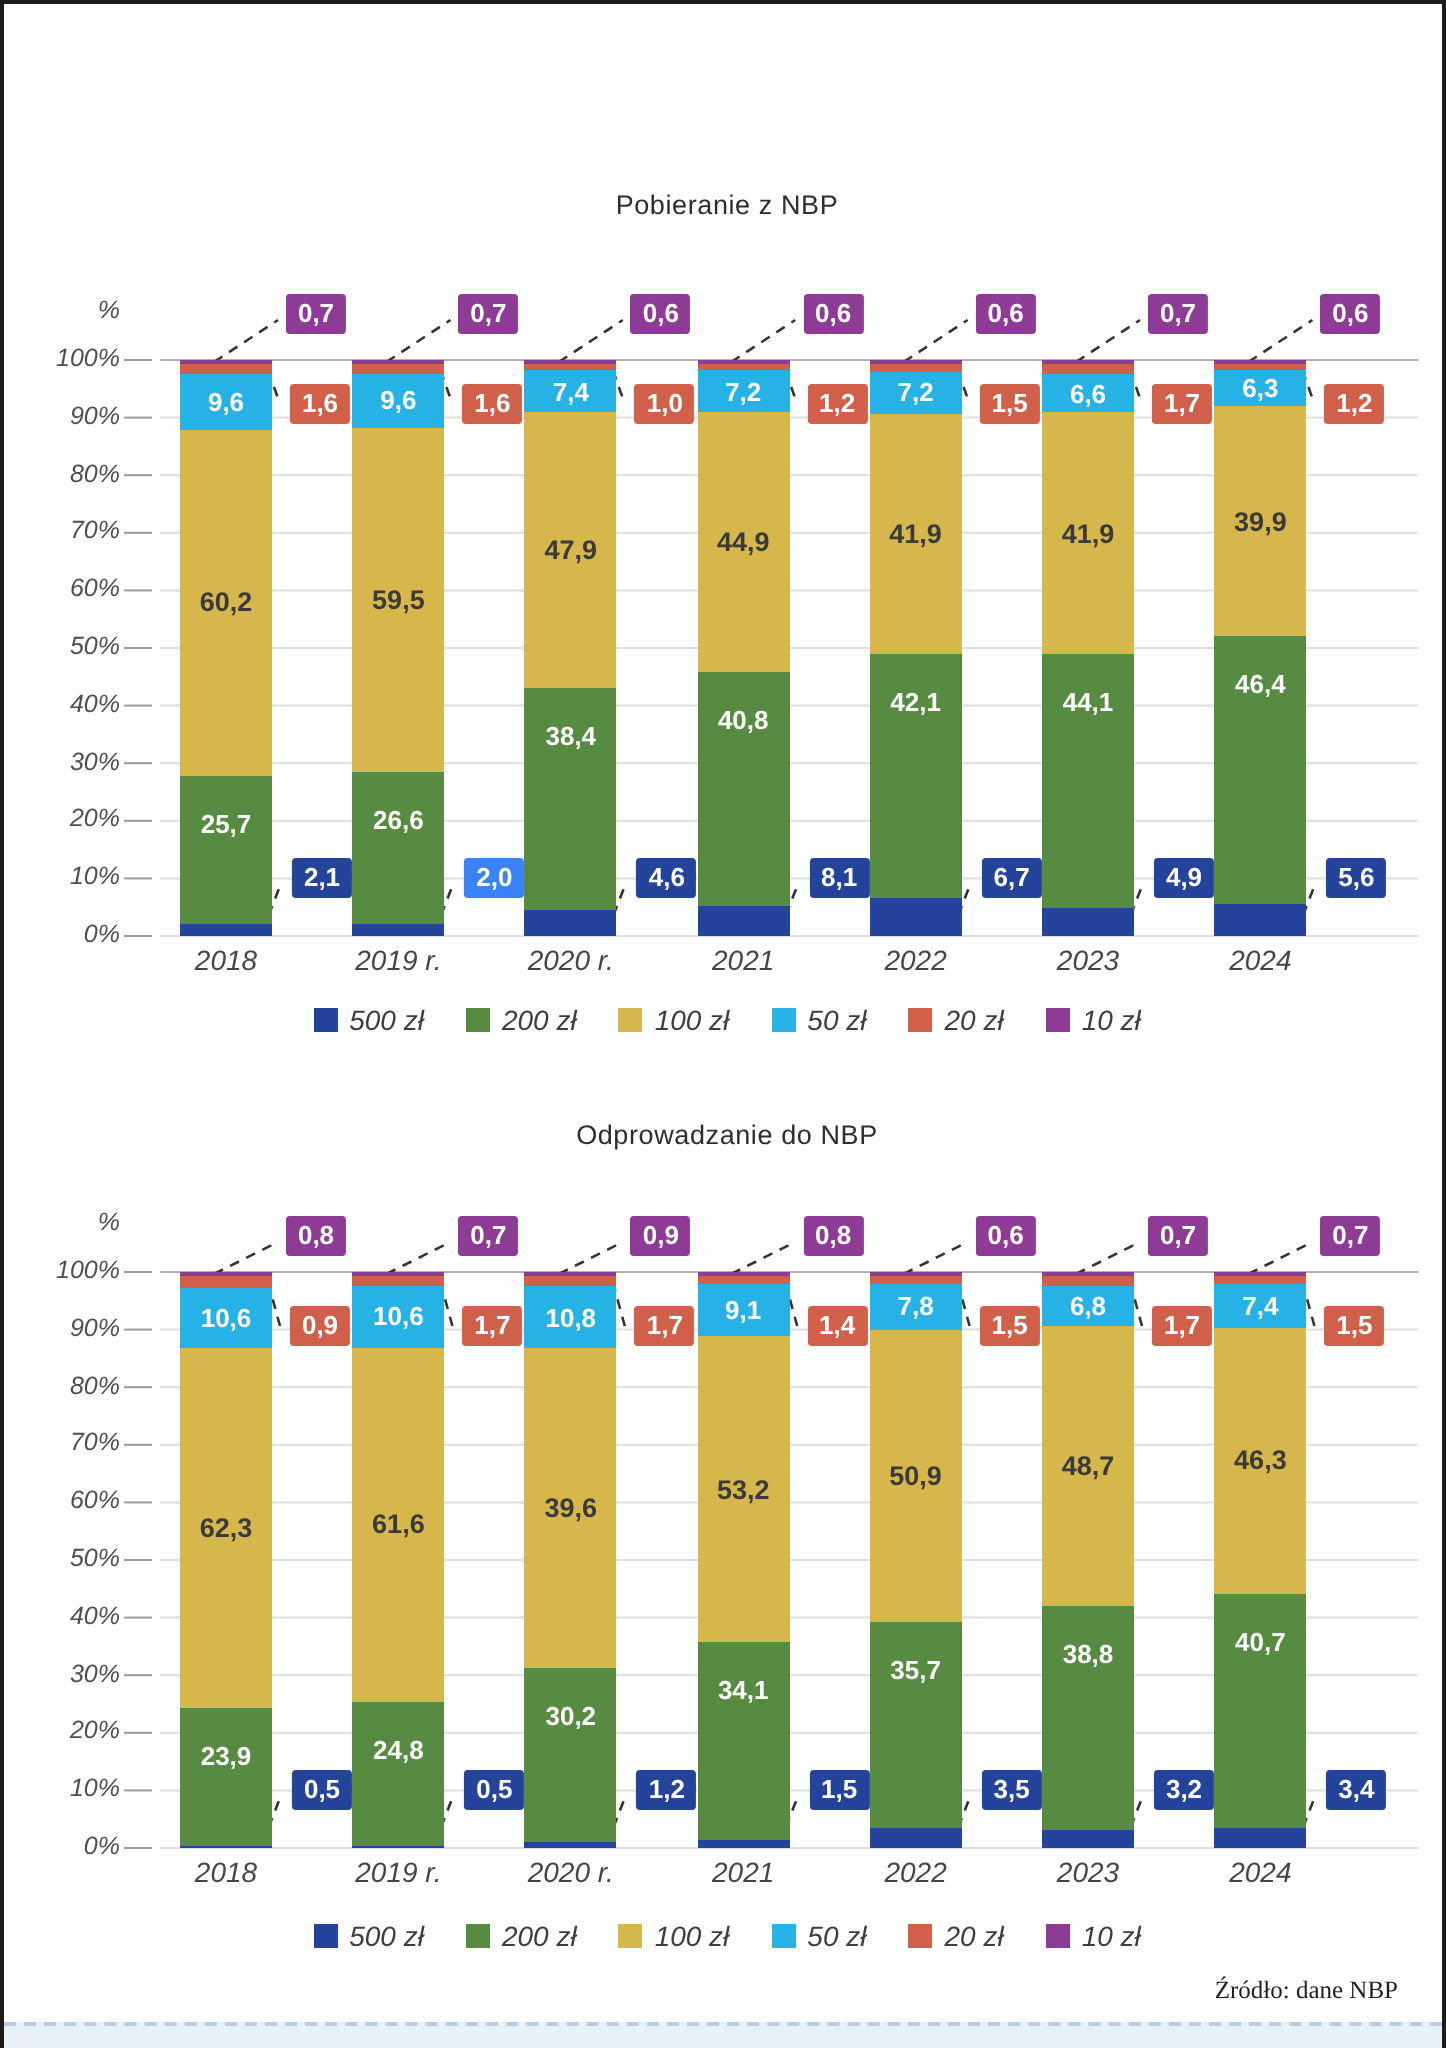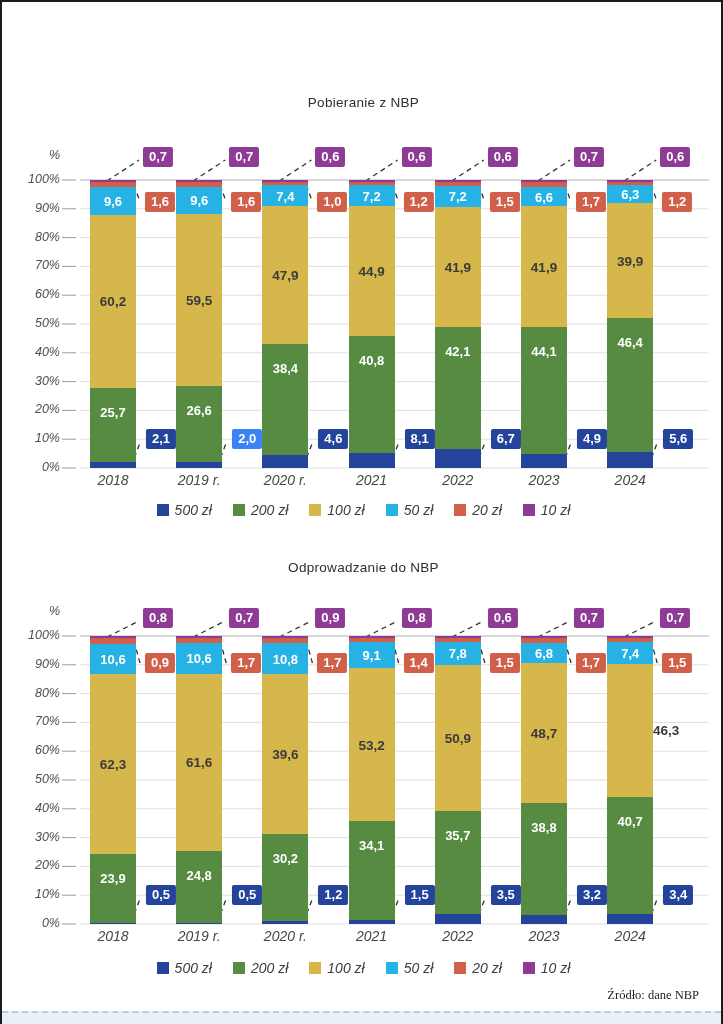--- a/index.html
+++ b/index.html
@@ -402,21 +402,21 @@
     <div class="bar-seg" style="left: 519px; top: 636.304px; width: 46px; height: 4.896px; background: rgb(208, 96, 73);"></div>
     <div class="bar-seg" style="left: 519px; top: 634.288px; width: 46px; height: 2.016px; background: rgb(142, 59, 149);"></div>
     <div class="callout" style="left: 587px; top: 616px; background: rgb(142, 59, 149);">0,7</div>
     <div class="callout" style="left: 589px; top: 661px; background: rgb(208, 96, 73);">1,7</div>
     <div class="callout" style="left: 590px; top: 893px; background: rgb(36, 67, 154);">3,2</div>
     <div class="xlab" style="left: 542px; top: 926px;">2023</div>
     <div class="bar-seg" style="left: 605.2px; top: 912.208px; width: 46px; height: 9.792px; background: rgb(36, 67, 154);"></div>
     <div class="bar-seg" style="left: 605.2px; top: 794.992px; width: 46px; height: 117.216px; background: rgb(86, 139, 65);"></div>
     <div class="inbar light" style="left: 628.2px; top: 818.992px;">40,7</div>
     <div class="bar-seg" style="left: 605.2px; top: 661.648px; width: 46px; height: 133.344px; background: rgb(213, 183, 75);"></div>
-    <div class="inbar dark" style="left: 628.2px; top: 728.32px; margin-left: 36px;">46,3</div>
+    <div class="inbar dark" style="left: 628.2px; top: 728.32px;">46,3</div>
     <div class="bar-seg" style="left: 605.2px; top: 640.336px; width: 46px; height: 21.312px; background: rgb(39, 178, 229);"></div>
     <div class="inbar light" style="left: 628.2px; top: 650.992px;">7,4</div>
     <div class="bar-seg" style="left: 605.2px; top: 636.016px; width: 46px; height: 4.32px; background: rgb(208, 96, 73);"></div>
     <div class="bar-seg" style="left: 605.2px; top: 634px; width: 46px; height: 2.016px; background: rgb(142, 59, 149);"></div>
     <div class="callout" style="left: 673.2px; top: 616px; background: rgb(142, 59, 149);">0,7</div>
     <div class="callout" style="left: 675.2px; top: 661px; background: rgb(208, 96, 73);">1,5</div>
     <div class="callout" style="left: 676.2px; top: 893px; background: rgb(36, 67, 154);">3,4</div>
     <div class="xlab" style="left: 628.2px; top: 926px;">2024</div>
   </div>
 

